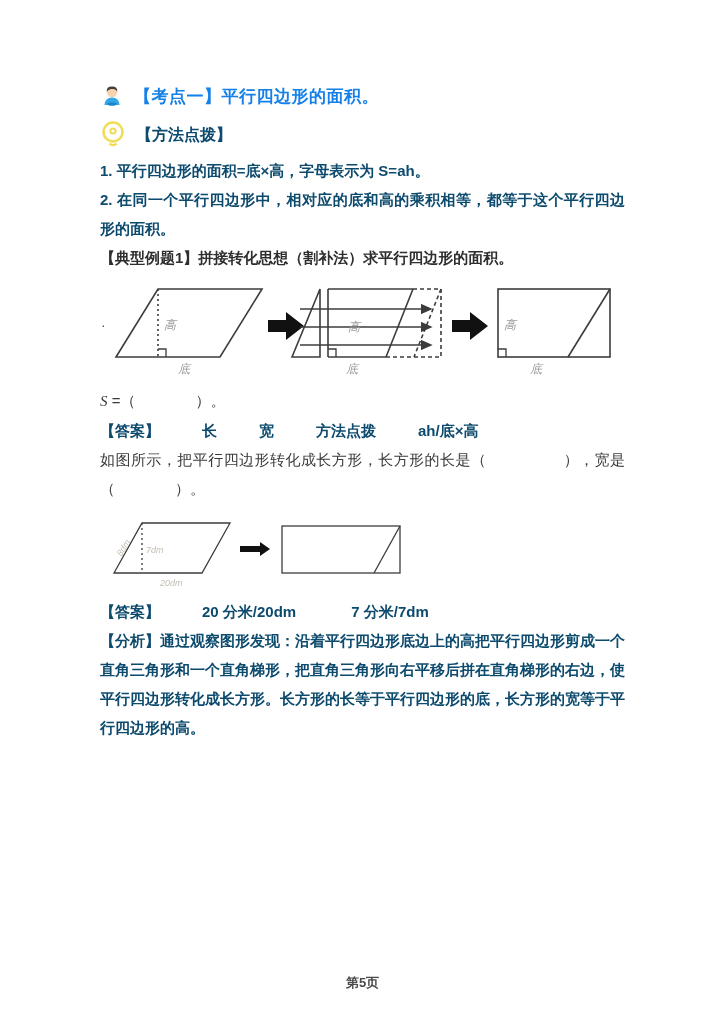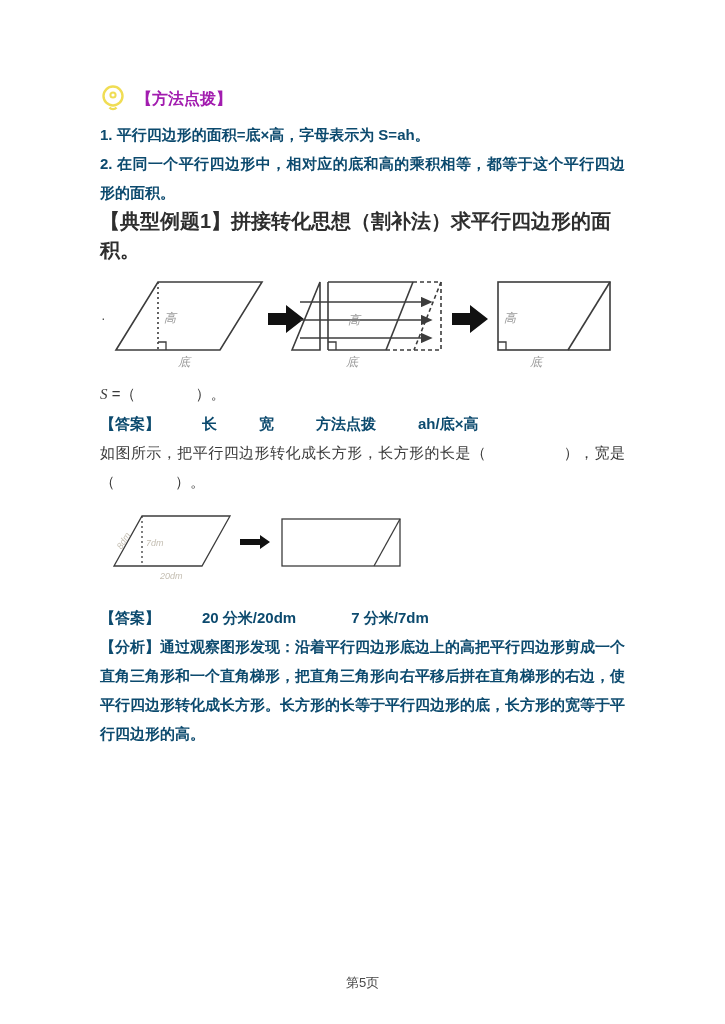--- a/index.html
+++ b/index.html
@@ -13,51 +13,62 @@
     padding:84px 100px 0 100px;
     color:#3a3a3a;
     overflow:hidden;
   }
   
   .kaodian-row{display:flex;align-items:center;gap:10px;margin-bottom:12px;}
   .kaodian-title{font-size:17px;font-weight:bold;color:#1580e8;letter-spacing:.5px;}
   .avatar{width:24px;height:24px;flex:0 0 auto;}
   .method-row{display:flex;align-items:center;gap:10px;margin-bottom:6px;}
   .bulb{width:26px;height:30px;flex:0 0 auto;}
-  .method-title{font-size:16px;font-weight:bold;color:#a21caf;}
+  .method-title{font-size:16px;font-weight:bold;color:#0c4a6e;}
   
   .red{color:#0c4a6e;font-weight:600;}
   .para{font-size:15px;line-height:29px;text-align:justify;}
-  .heading-line{font-size:20px;line-height:29px;font-weight:bold;color:#2e2e2e;}
+  .heading-line{font-size:15px;line-height:29px;font-weight:bold;color:#2e2e2e;}
   .s-line{font-size:15px;line-height:29px;}
   .serif-s{font-family:"Liberation Serif","DejaVu Serif",serif;font-style:italic;}
   .answer-row{display:flex;font-size:15px;line-height:29px;align-items:baseline;}
   .answer-row .lbl{flex:0 0 auto;}
   .ans-item{margin-left:42px;}
-  .ans-item.wide{margin-left:55px;margin-top:13px;}
+  .ans-item.wide{margin-left:55px;}
   
   .fig{position:relative;}
   .fig1{margin:7px 0 3px 8px;}
   .fig2{margin:8px 0 2px 2px;}
   .fig-bullet{position:absolute;left:-7px;top:38px;font-size:14px;color:#555;}
   svg .shape{fill:none;stroke:#3c3c3c;stroke-width:1.6;}
   svg .thin{stroke-width:1.3;}
   svg .dash{stroke-dasharray:4 3;}
   svg .dots{stroke-dasharray:2 3;}
   svg .glabel{fill:#9a9a9a;font-size:12px;font-style:italic;}
   svg .faint{fill:#c4beb2;font-size:9px;font-style:italic;}
   svg .blockarrow{fill:#111;stroke:none;}
   
-  .footer{position:absolute;left:0;right:0;bottom:32px;text-align:center;font-size:13px;color:#4a4a4a;}
+  .footer{position:absolute;left:0;right:0;bottom:32px;text-align:center;font-size:13px;color:#4a4a4a;font-weight:bold;}
 </style>
 </head>
 <body>
 
 <div class="page">
 
+  <div class="kaodian-row">
+    <span class="avatar">
+      <svg viewBox="0 0 24 24" width="24" height="24">
+        <circle cx="12" cy="8" r="5.2" fill="#f6d3ae"></circle>
+        <path d="M6.8 8 Q6.2 2.6 12 2.6 Q17.8 2.6 17.2 8 Q16 4.6 12 4.9 Q8 5.2 6.8 8 Z" fill="#4a3a34"></path>
+        <path d="M4.5 21 Q5 13.5 12 13.5 Q19 13.5 19.5 21 Z" fill="#2fa7e8"></path>
+        <ellipse cx="12" cy="20" rx="4.6" ry="1.8" fill="#1b86c9"></ellipse>
+      </svg>
+    </span>
+    <span class="kaodian-title">【考点一】平行四边形的面积。</span>
+  </div>
 
   <div class="method-row">
     <span class="bulb">
       <svg viewBox="0 0 26 30" width="26" height="30">
         <circle cx="13" cy="12" r="9.5" fill="none" stroke="#f0dd54" stroke-width="2.4"></circle>
         <circle cx="13" cy="11" r="2.6" fill="none" stroke="#f0dd54" stroke-width="2"></circle>
         <path d="M9.5 23.5 a4.5 4.5 0 0 0 7 0" fill="none" stroke="#f0dd54" stroke-width="2.4"></path>
       </svg>
     </span>
     <span class="method-title">【方法点拨】</span>

